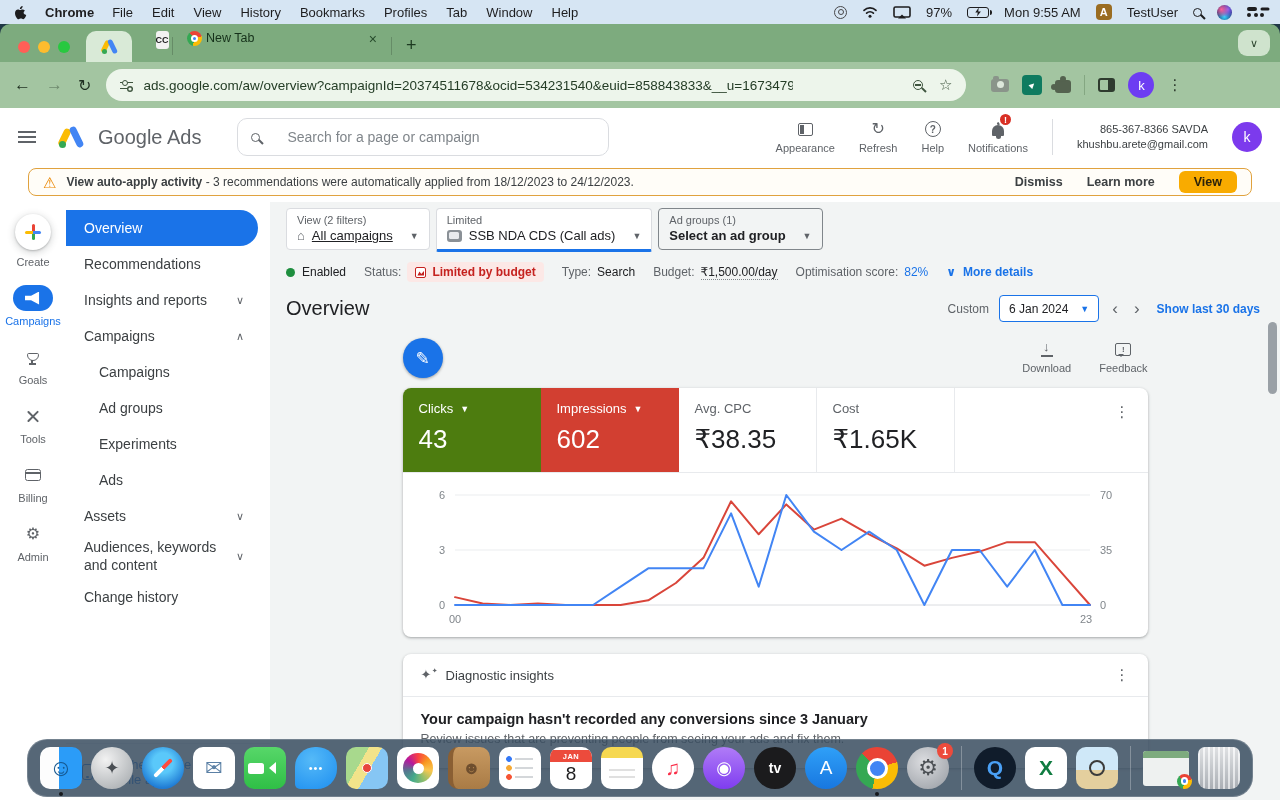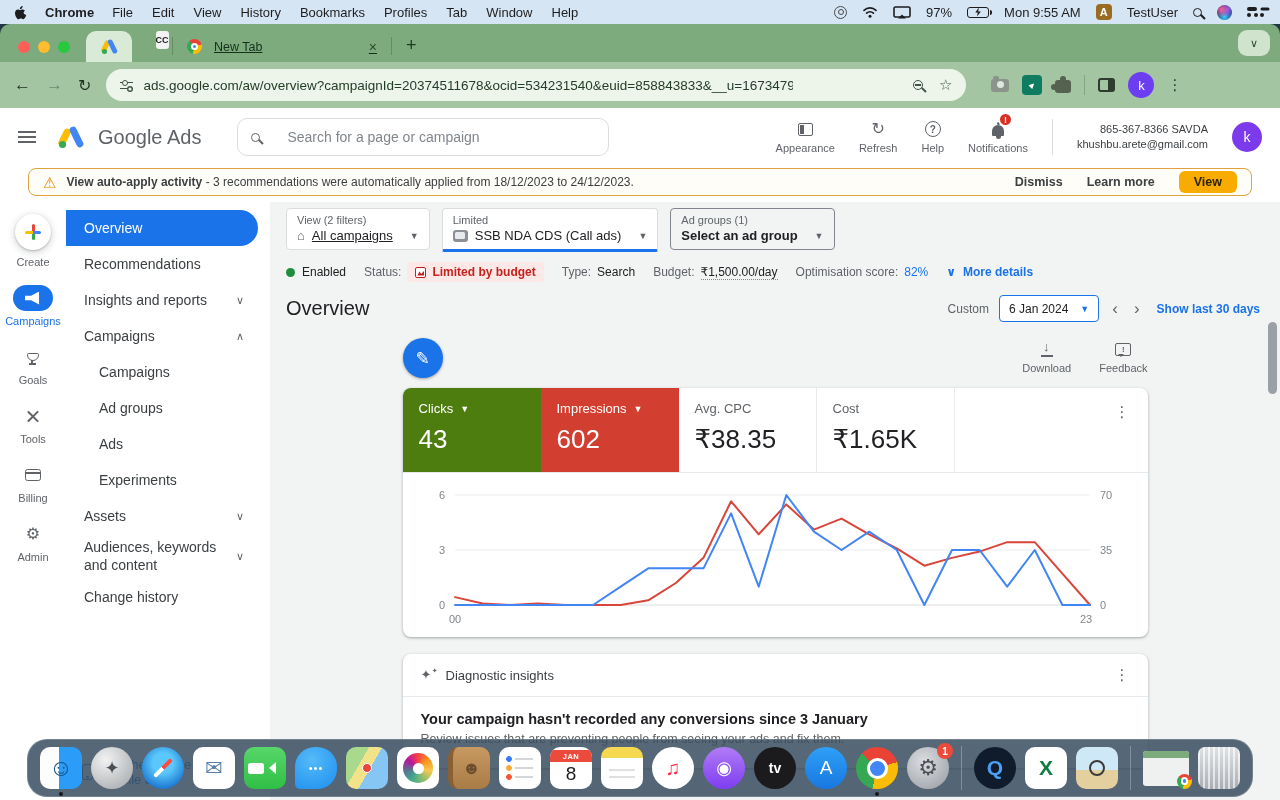--- a/index.html
+++ b/index.html
@@ -43,22 +43,22 @@
   .tabstrip { height:38px; background:#7dab7e; display:flex; align-items:flex-end; padding:0 10px; flex:none; }
   .lights { display:flex; gap:8px; margin:0 16px 9px 8px; }
   .light { width:12px; height:12px; border-radius:50%; }
   .l-red{background:#ff5f57}.l-yel{background:#febc2e}.l-grn{background:#28c840}
   .tab-active { width:46px; height:31px; background:#d9ead7; border-radius:10px 10px 0 0;
     display:flex; align-items:center; justify-content:center; }
   .pinned-tab { width:36px; height:31px; display:flex; align-items:flex-start; justify-content:center;padding-left:24px; }
   .cc-fav { width:20px; height:18px; background:#f2f2f2; border-radius:3px; font-size:9px; font-weight:700;
     color:#1d1d1f; display:flex; align-items:center; justify-content:center; }
   .tab-sep { width:1px; height:18px; background:rgba(0,0,0,.18); margin:0 4px 7px; }
-  .tab-inactive { width:210px; height:31px; display:flex; align-items:center; gap:12px; padding:0 10px;
-    color:#15301a; font-size:12.5px;text-decoration:underline; }
+  .tab-inactive { width:210px; height:31px; display:flex; align-items:flex-start; gap:4px; padding:0 10px;
+    color:#15301a; font-size:12.5px; }
   .tab-title { flex:1; }
   .tab-close { color:#274b2c; font-size:14px; }
   .newtab-btn { color:#1d3a21; font-size:18px; margin:0 0 6px 10px; }
   .tab-search { margin-left:auto; align-self:center; width:32px; height:26px; background:#cfe3cd; border-radius:9px;
     display:flex; align-items:center; justify-content:center; color:#2c452e; font-size:11px; }
 
   .cicon { border-radius:50%; position:relative;
     background: conic-gradient(from -45deg,#ea4335 0 33%,#fbbc05 33% 66%,#34a853 66% 100%); }
   .cicon::after { content:''; position:absolute; inset:25%; background:#4285f4; border:2px solid #fff; border-radius:50%; }
   .cicon.sm { width:15px; height:15px; }
@@ -179,21 +179,21 @@
   .nav-item.indent { padding-left:33px; }
   .nav-item.wrap2 { line-height:1.25; padding-top:5px; padding-bottom:5px; }
   .nav-item .chev { margin-left:auto; color:#5f6368; font-size:11px; padding-left:8px; }
   .nav-footer { margin-top:auto; border-top:1px solid #e8eaed; padding:13px 16px; display:flex; gap:10px;
     align-items:center; font-size:13px; color:#1a73e8; }
   .phico { width:11px; height:16px; border:1.7px solid #1a73e8; border-radius:3px; position:relative; flex:none; }
   .phico::after { content:''; position:absolute; bottom:1px; left:2.6px; width:3px; height:1.7px; background:#1a73e8; border-radius:1px; }
 
   
   .content { flex:1; background:#f2f4f4; position:relative; overflow:hidden; padding-top:4px; }
-  .filters-row { display:flex; gap:12px; margin:2px 0 0 16px; align-items:flex-start; }
+  .filters-row { display:flex; gap:6px; margin:2px 0 0 16px; align-items:flex-start; }
   .fc { background:#fff; border:1px solid #dadce0; border-radius:4px; padding:5px 10px 6px; }
   .fc .fl { font-size:11px; color:#5f6368; }
   .fc .fv { display:flex; align-items:center; gap:7px; font-size:13px; color:#202124; margin-top:2px; }
   .fc.campaign { border-bottom:3px solid #1a73e8; border-radius:4px 4px 2px 2px; }
   .fc.adgroup { background:#f2f4f4; border-color:#80868b; }
   .fc.adgroup .fvb { font-weight:700; }
   .caret { color:#5f6368; font-size:9px; margin-left:10px; }
   .home { font-size:13px; color:#5f6368; line-height:1; }
   .uline { text-decoration:underline; }
   .cmp-ico { width:15px; height:12px; border-radius:3px; background:#8a9096; position:relative; }
@@ -547,24 +547,24 @@
               <span>Campaigns</span>
               <span class="chev">∧</span>
             </div>
             <div class="nav-item indent">
               <span>Campaigns</span>
             </div>
             <div class="nav-item indent">
               <span>Ad groups</span>
             </div>
             <div class="nav-item indent">
+              <span>Experiments</span>
+            </div>
+            <div class="nav-item indent">
               <span>Ads</span>
-            </div>
-            <div class="nav-item indent">
-              <span>Experiments</span>
             </div>
             <div class="nav-item">
               <span>Assets</span>
               <span class="chev">∨</span>
             </div>
             <div class="nav-item wrap2">
               <span>Audiences, keywords and content</span>
               <span class="chev">∨</span>
             </div>
             <div class="nav-item">

